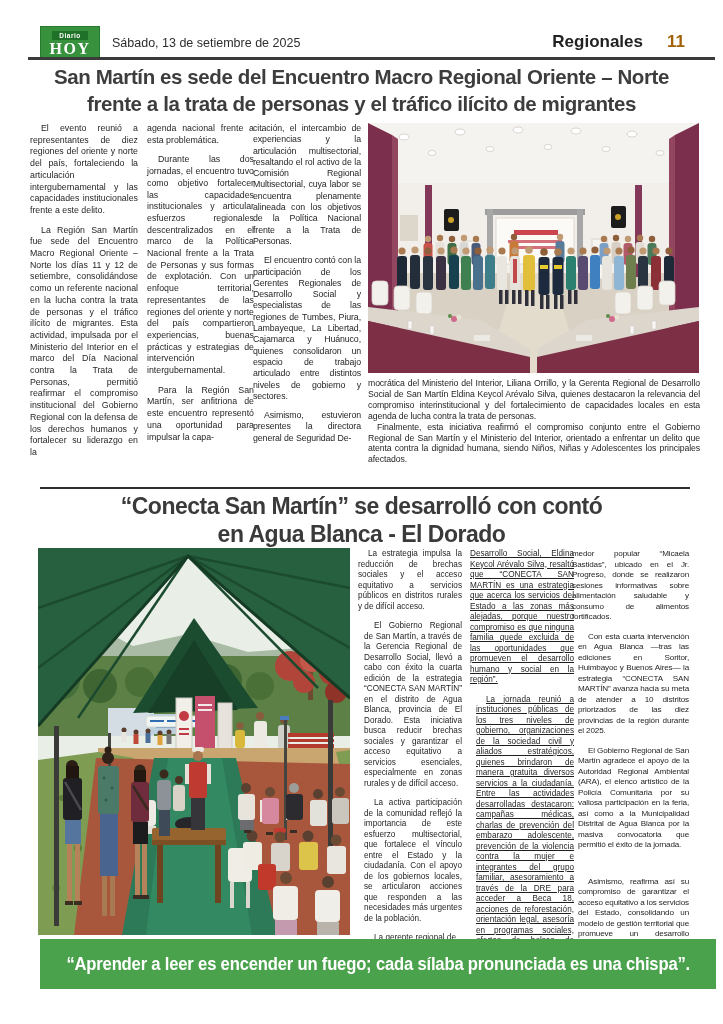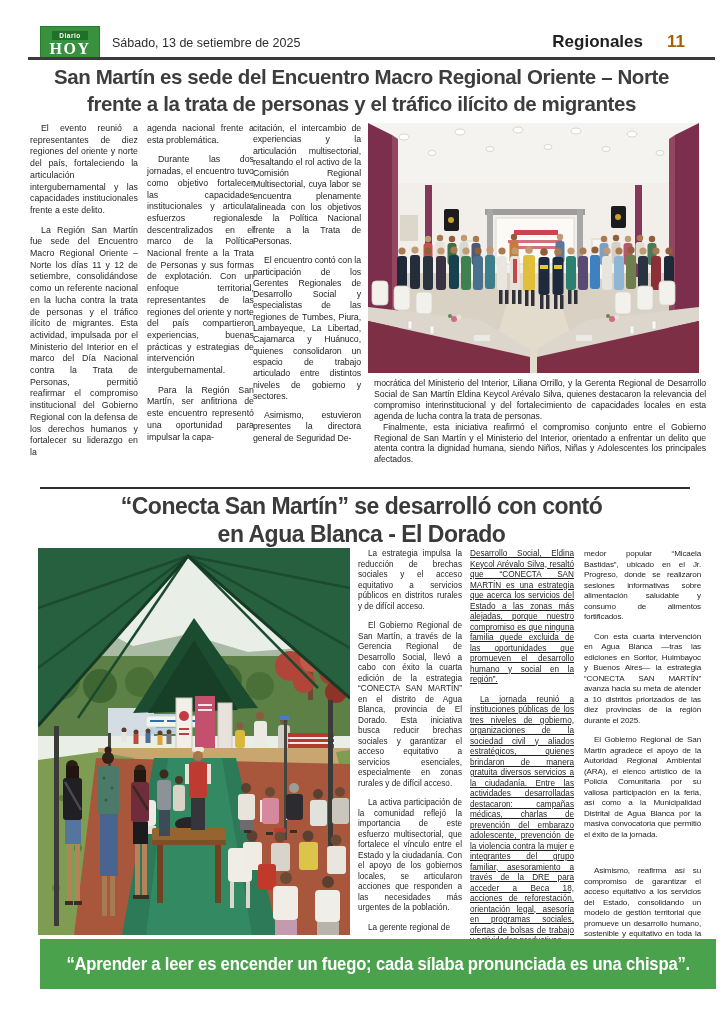--- a/index.html
+++ b/index.html
@@ -22,38 +22,38 @@
       color:#3d3d3d;font-size:20.5px;line-height:27px;letter-spacing:-0.4px;}
   .cols{position:absolute;top:123px;text-align:justify;font-size:8.8px;line-height:11.7px;}
   .cols p{margin:0;}
   .cols p + p{margin-top:8px;}
   .cols p.ind{text-indent:11px;}
   .c1a{left:30px;width:108px;}
   .c2a{left:147px;width:107px;}
   .c3a{left:253px;width:108px;line-height:11.3px;letter-spacing:-0.1px;}
   .photo1{position:absolute;left:368px;top:123px;width:331px;height:250px;}
   .caption1{position:absolute;left:368px;top:378px;width:332px;text-align:justify;
-      font-size:8.7px;line-height:10.9px;letter-spacing:-0.1px;margin-left:6px;}
+      font-size:8.7px;line-height:10.9px;letter-spacing:-0.1px;}
   .caption1 p{margin:0;}
   .caption1 p.ind{text-indent:9px;}
   .caption1 p.tight{margin-top:0;}
   
   .divider{position:absolute;left:40px;top:487px;width:650px;height:2px;background:#2e2e2e;}
   .h2{position:absolute;left:40px;right:40px;top:492px;text-align:center;font-weight:bold;
       color:#3a3a3a;font-size:23px;line-height:28px;letter-spacing:-0.5px;}
   .photo2{position:absolute;left:38px;top:548px;width:312px;height:387px;}
   .colsB{position:absolute;top:549px;text-align:justify;font-size:8.2px;line-height:10.5px;}
   .colsB p{margin:0;}
-  .colsB p + p{margin-top:9px;}
+  .colsB p + p{margin-top:9px;margin-left:6px;}
   .colsB p.tight{margin-top:0;}
   .colsB p.ind{text-indent:10px;}
   .colsB p.gap{margin-top:26px;}
   .c1b{left:358px;width:104px;}
   .c2b{left:470px;width:104px;text-decoration:underline;}
-  .c3b{left:584px;width:117px;font-size:8.1px;letter-spacing:-0.15px;}
+  .c3b{left:572px;width:117px;font-size:8.1px;letter-spacing:-0.15px;}
   
   .banner{position:absolute;left:40px;top:939px;width:676px;height:50px;background:#4ba24d;
       display:flex;align-items:center;justify-content:center;overflow:hidden;}
   .banner span{color:#fff;font-weight:bold;font-size:17.5px;letter-spacing:-0.2px;
       transform:scaleX(0.95);white-space:nowrap;}
   svg{display:block;}
 </style>
 </head>
 <body>
 

